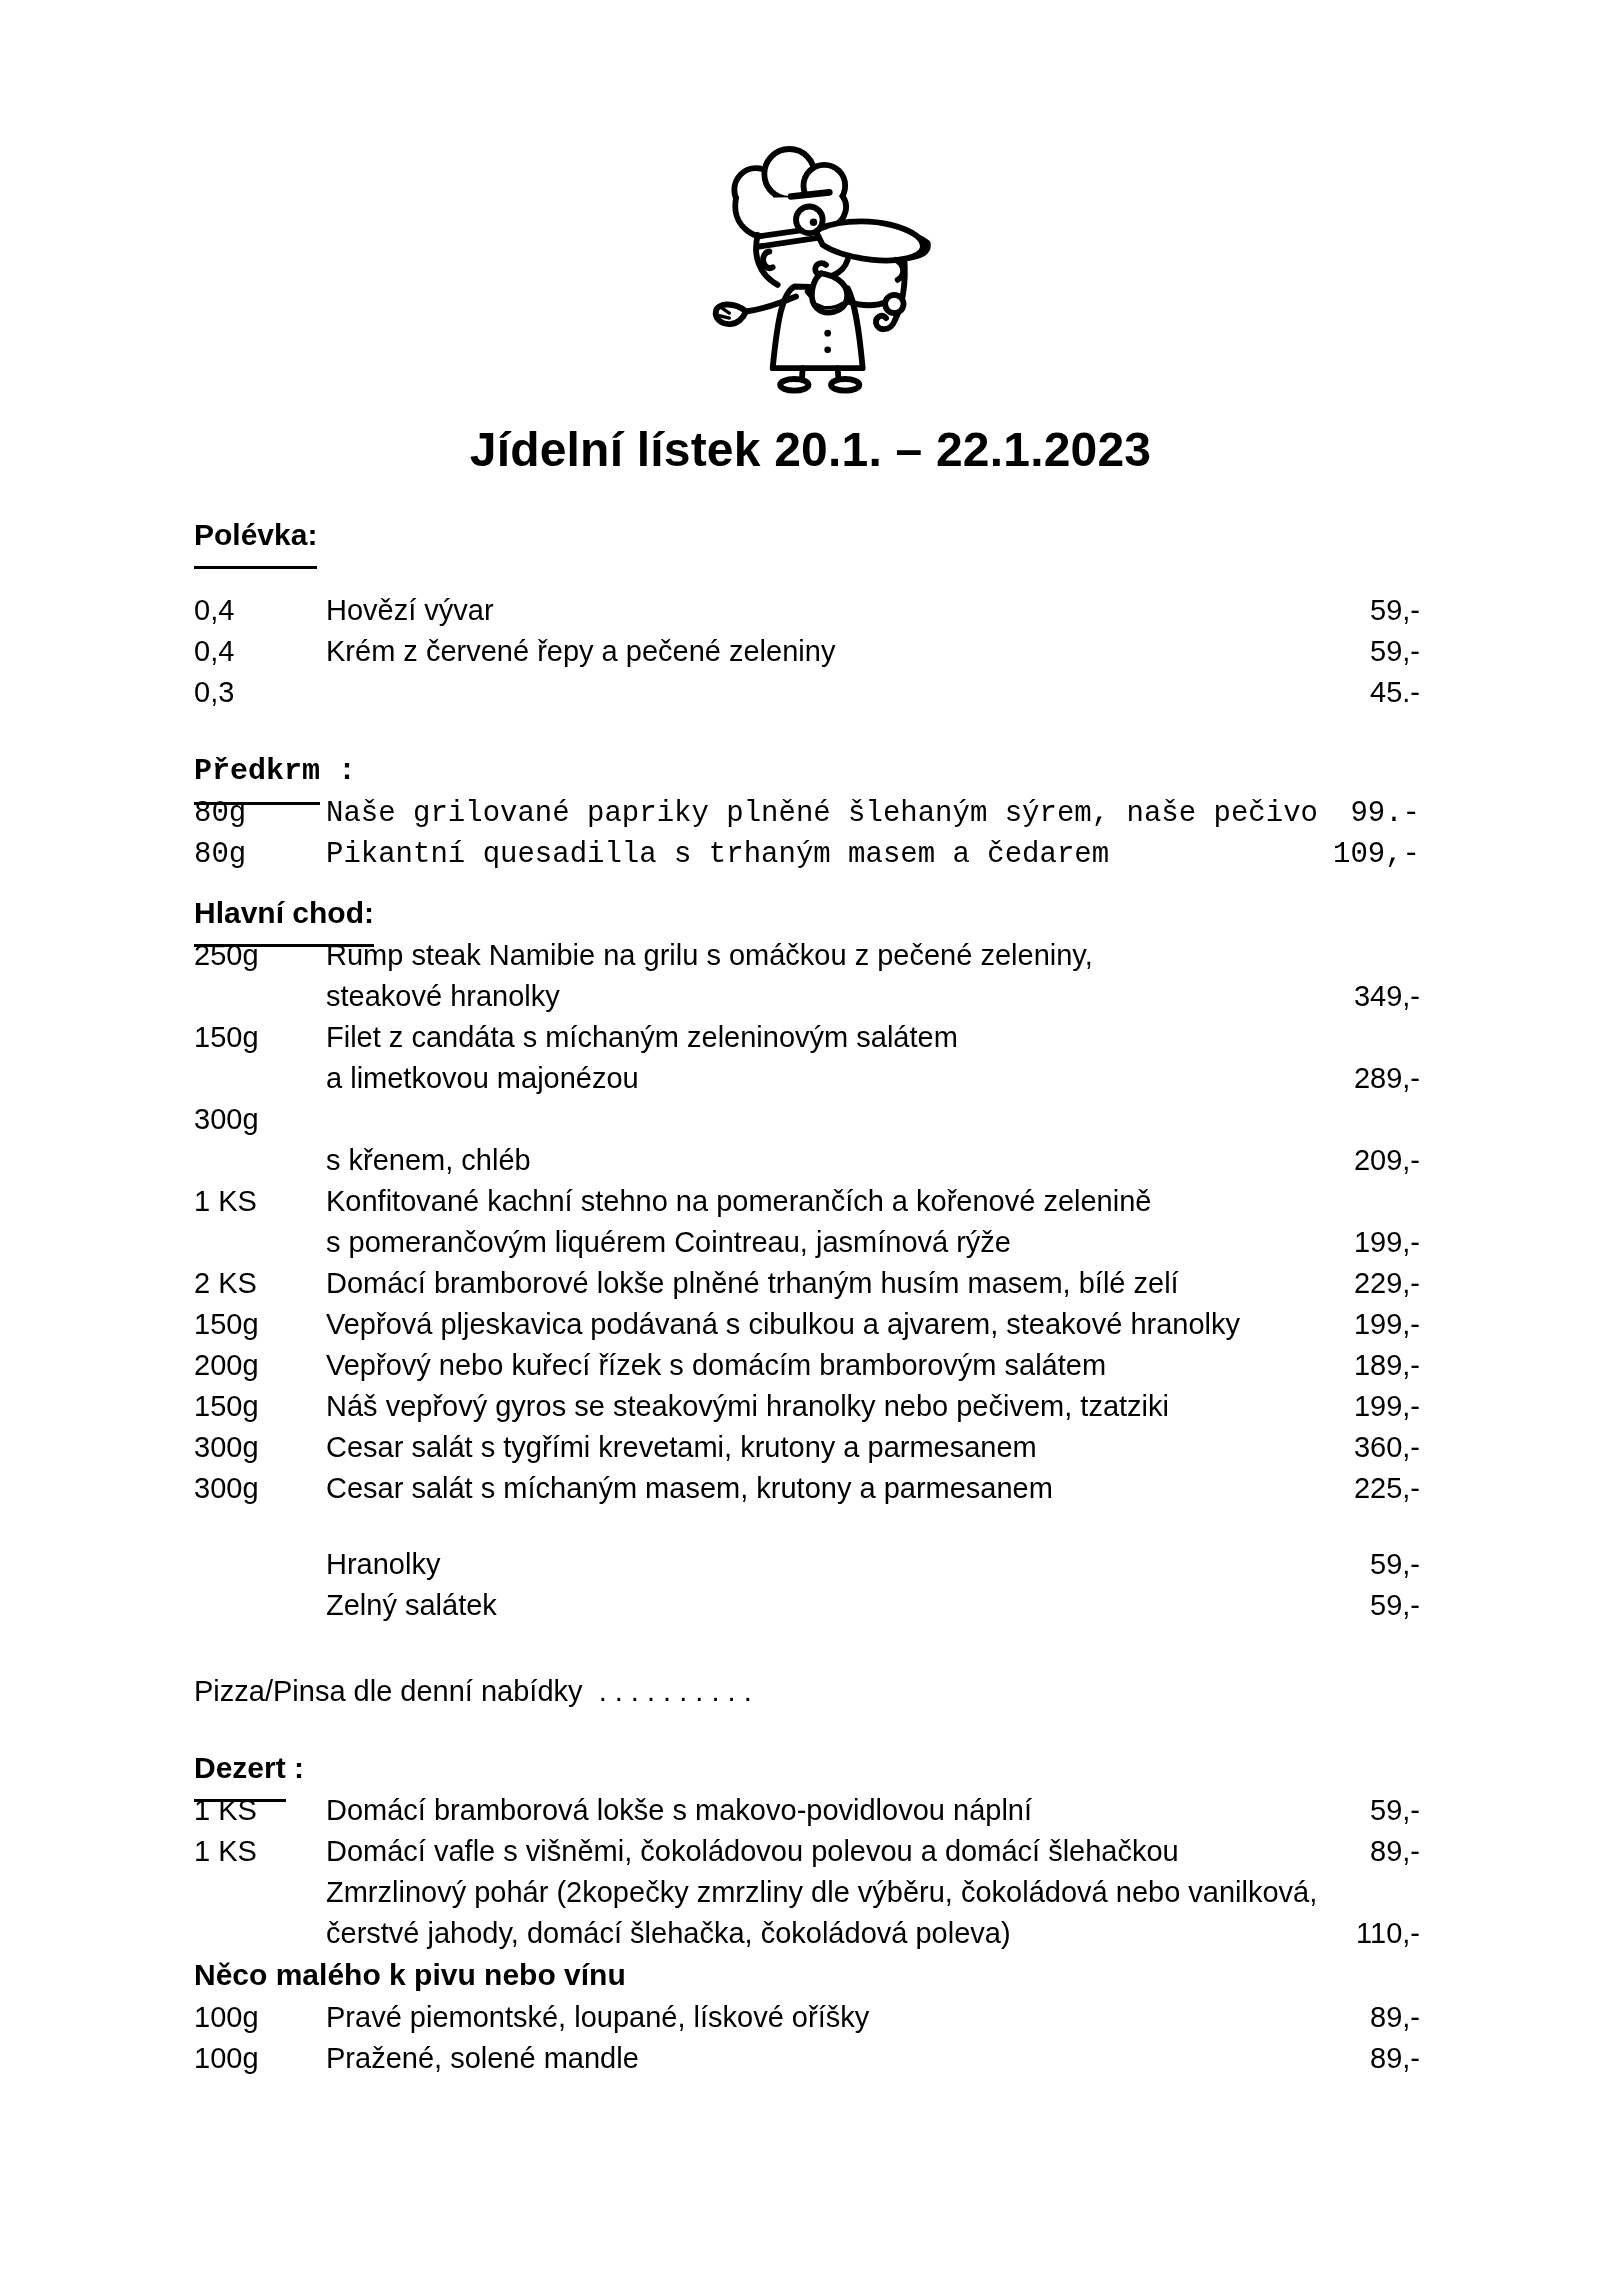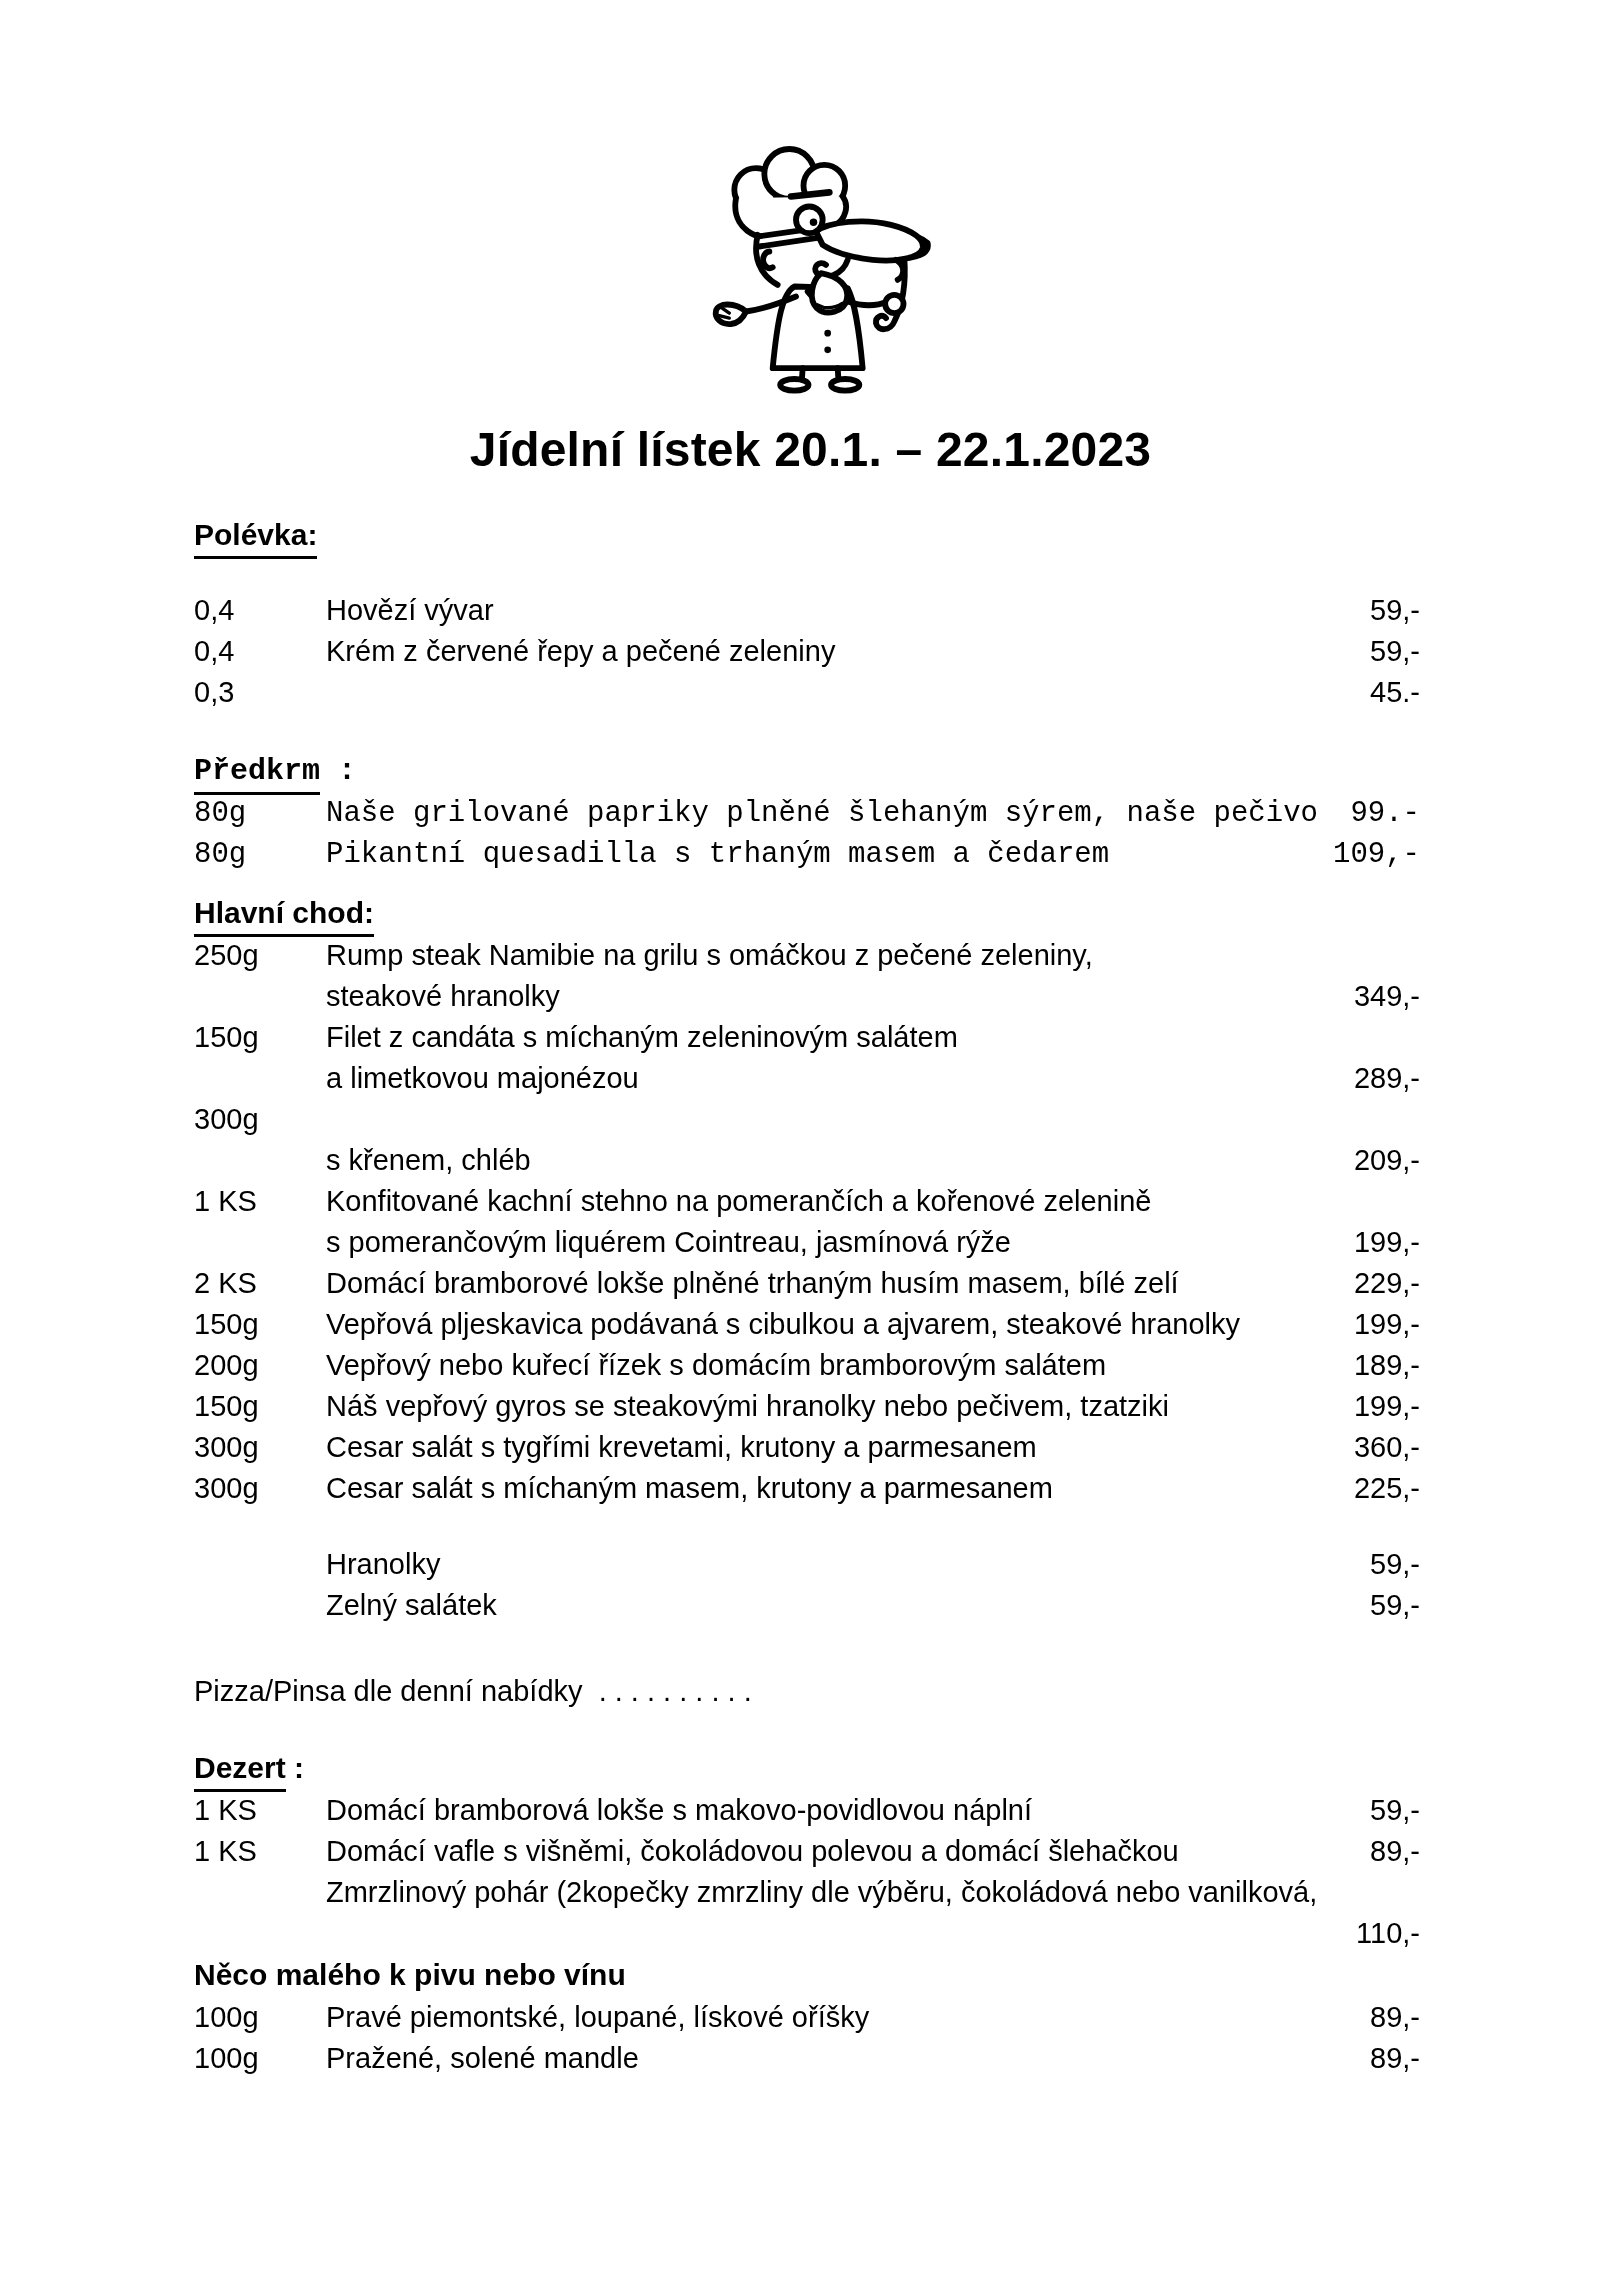--- a/index.html
+++ b/index.html
@@ -3,21 +3,21 @@
 <meta charset="utf-8">
 <style>
   html,body{margin:0;padding:0;background:#ffffff;}
   body{width:1621px;height:2293px;color:#000;font-family:"Liberation Sans",sans-serif;}
   .page{position:relative;width:1621px;height:2293px;overflow:hidden;background:#fff;}
   .chef-wrap{display:flex;justify-content:center;padding-top:145px;}
   .title{margin-top:23.5px;text-align:center;font-size:48px;font-weight:700;letter-spacing:0.2px;}
   .content{padding:0 201px 0 194px;margin-top:41px;}
   .m-section{margin:0;}
   .m-heading{font-size:30px;font-weight:700;height:43px;display:flex;align-items:flex-start;white-space:pre;}
-  .m-heading .u{border-bottom:3.9px solid #000;padding-bottom:4px;}
+  .m-heading .u{border-bottom:3.9px solid #000;padding-bottom:14px;}
   .heading-gap .m-heading{margin-bottom:33px;}
   .m-line{display:flex;align-items:baseline;height:41px;font-size:29px;white-space:nowrap;}
   .m-qty{flex:none;width:132px;}
   .m-text{flex:0 1 auto;}
   .m-price{margin-left:auto;padding-left:17.6px;text-align:right;}
   .m-gap{height:35px;}
   .m-note{font-size:29px;height:41px;white-space:pre;}
   [data-name="menu-section-predkrm"]{margin-top:37px;font-family:Liberation Mono, monospace;}
   [data-name="menu-section-hlavni-chod"]{margin-top:17px;}
   [data-name="menu-section-pizza"]{margin-top:45px;}
@@ -211,20 +211,21 @@
             <span class="m-text" data-name="item-name">Domácí vafle s višněmi, čokoládovou polevou a domácí šlehačkou</span>
             <span class="m-price" data-name="item-price">89,-</span>
           </div>
           <div class="m-line" data-name="menu-line">
             <span class="m-qty" data-name="portion-size"></span>
             <span class="m-text" data-name="item-name">Zmrzlinový pohár (2kopečky zmrzliny dle výběru, čokoládová nebo vanilková,</span>
             <span class="m-price" data-name="item-price"></span>
           </div>
           <div class="m-line" data-name="menu-line">
             <span class="m-qty" data-name="portion-size"></span>
+            <span class="m-text" data-name="item-name">čerstvé jahody, domácí šlehačka, čokoládová poleva)</span>
             <span class="m-price" data-name="item-price">110,-</span>
           </div>
         </section>
         <section class="m-section" data-name="menu-section-neco-maleho">
           <div class="m-heading" data-name="section-heading"><span data-name="section-heading-plain">Něco malého k pivu nebo vínu</span></div>
           <div class="m-line" data-name="menu-line">
             <span class="m-qty" data-name="portion-size">100g</span>
             <span class="m-text" data-name="item-name">Pravé piemontské, loupané, lískové oříšky</span>
             <span class="m-price" data-name="item-price">89,-</span>
           </div>

